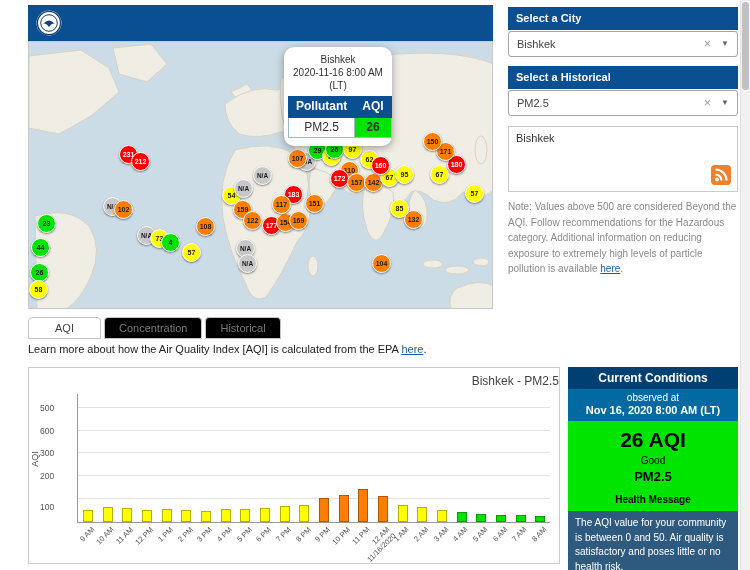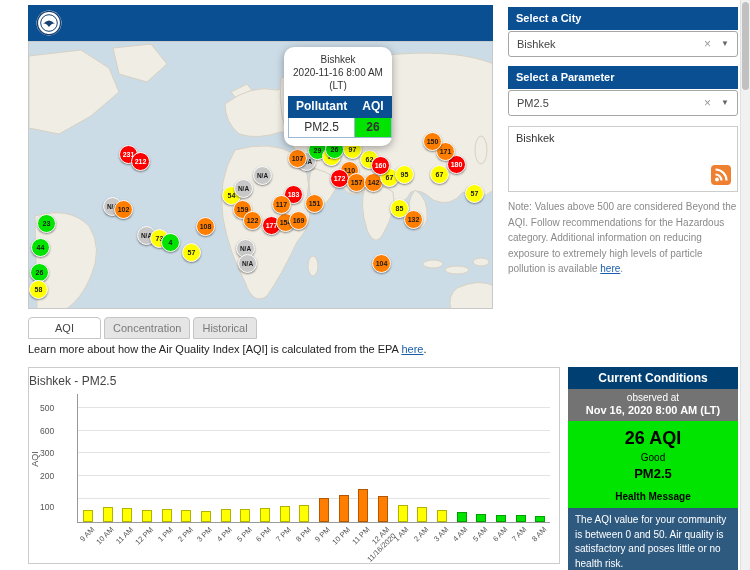--- a/index.html
+++ b/index.html
@@ -23,48 +23,48 @@
          font-size:10px;color:#333;line-height:1.3;}
   .popup-table{margin:4px auto 0;border-collapse:collapse;font-size:12px;}
   .popup-table th{background:#0b4f93;color:#fff;padding:2px 7px;font-weight:bold;border:1px solid #0b4f93;}
   .popup-table td{padding:2px 7px;border:1px solid #9db8d2;background:#fff;}
   .popup-table td.aqi-cell{background:#00e400;font-weight:bold;}
   .popup-tail{position:absolute;left:299px;top:86px;width:12px;height:12px;background:#fff;
               transform:rotate(45deg);box-shadow:2px 2px 4px rgba(0,0,0,.25);z-index:9;}
 
   
   .tabs{position:absolute;left:28px;top:317px;display:flex;gap:3px;}
-  .tab{border:1px solid #c5c5c5;background:#e5e5e5;color:#7a7a7a;font-size:11px;padding:4px 8px;
+  .tab{border:1px solid #c5c5c5;background:#000000;color:#7a7a7a;font-size:11px;padding:4px 14px;
        border-radius:4px 4px 0 0;cursor:pointer;}
   .tab.active{background:#fff;color:#444;padding:4px 26px;}
 
   .learn-more{position:absolute;left:28px;top:343px;font-size:11px;color:#222;}
   a.link{color:#1a5dab;text-decoration:underline;cursor:pointer;}
 
   
   .chart-box{position:absolute;left:28px;top:367px;width:532px;height:197px;border:1px solid #ccc;
              background:#fff;box-sizing:border-box;}
-  .chart-title{position:absolute;left:0;right:0;top:6px;text-align:left;font-size:12px;color:#444;}
+  .chart-title{position:absolute;left:0;right:0;top:6px;text-align:right;font-size:12px;color:#444;}
   .ylab{position:absolute;left:-2px;top:86px;transform:rotate(-90deg);font-size:9px;color:#555;}
   .plot{position:absolute;left:48px;top:26px;width:472px;height:128px;border-left:1px solid #999;
         border-bottom:1px solid #999;}
   .gridline{position:absolute;left:0;right:0;height:1px;background:#e3e3e3;}
   .ytick{position:absolute;left:-38px;width:32px;text-align:left;font-size:8.5px;color:#555;}
   .bar{position:absolute;bottom:0;width:10px;border:1px solid rgba(0,0,0,.3);box-sizing:border-box;}
   .xlabel{position:absolute;top:131px;transform:rotate(-45deg);transform-origin:100% 0;
           font-size:7.5px;color:#555;white-space:nowrap;text-align:right;line-height:1.25;}
 
   
   .cc{position:absolute;left:568px;top:367px;width:170px;height:197px;display:flex;flex-direction:column;
       box-sizing:border-box;}
   .cc-header{background:#003f72;color:#fff;font-weight:bold;font-size:12px;text-align:center;padding:4px 0;}
-  .cc-observed{background:#737373;color:#fff;text-align:center;font-size:10px;padding:3px 0 5px;}
+  .cc-observed{background:#0369a1;color:#fff;text-align:center;font-size:10px;padding:3px 0 5px;}
   .cc-observed .when{font-weight:bold;font-size:11px;margin-top:1px;}
   .cc-green{background:#00e400;color:#000;text-align:center;padding:7px 0 6px;}
-  .cc-aqi{font-size:18px;font-weight:bold;}
+  .cc-aqi{font-size:21px;font-weight:bold;}
   .cc-cat{font-size:10px;margin-top:3px;}
   .cc-pol{font-size:13px;font-weight:bold;margin-top:3px;}
   .cc-health-label{font-size:10px;font-weight:bold;margin-top:10px;}
   .cc-text{background:#2e5a80;color:#fff;font-size:10px;line-height:1.45;padding:5px 7px;flex:1;}
 
   
   .side-header{position:absolute;left:508px;width:230px;height:23px;background:#0b4f93;color:#fff;
                font-weight:bold;font-size:11px;line-height:23px;padding-left:8px;box-sizing:border-box;}
   .select{position:absolute;left:508px;width:230px;height:26px;background:#fff;border:1px solid #a6a6a6;
           border-radius:3px;box-sizing:border-box;font-size:11px;color:#444;line-height:24px;
@@ -278,21 +278,21 @@
     <div class="cc-text">The AQI value for your community is between 0 and 50. Air quality is satisfactory and poses little or no health risk.</div>
   </div>
 
   <div class="side-header" style="top:7px">Select a City</div>
   <div class="select" style="top:31px">
     <span>Bishkek</span>
     <span class="clear-x">×</span>
     <span class="sel-arrow">▼</span>
   </div>
 
-  <div class="side-header" style="top:66px">Select a Parameter</div>
+  <div class="side-header" style="top:66px">Select a Historical</div>
   <div class="select" style="top:90px">
     <span>PM2.5</span>
     <span class="clear-x">×</span>
     <span class="sel-arrow">▼</span>
   </div>
 
   <div class="feed">
     <div class="feed-city">Bishkek</div>
     <svg class="rss" viewBox="0 0 20 20">
       <rect width="20" height="20" rx="4" fill="#ee802f"></rect>

